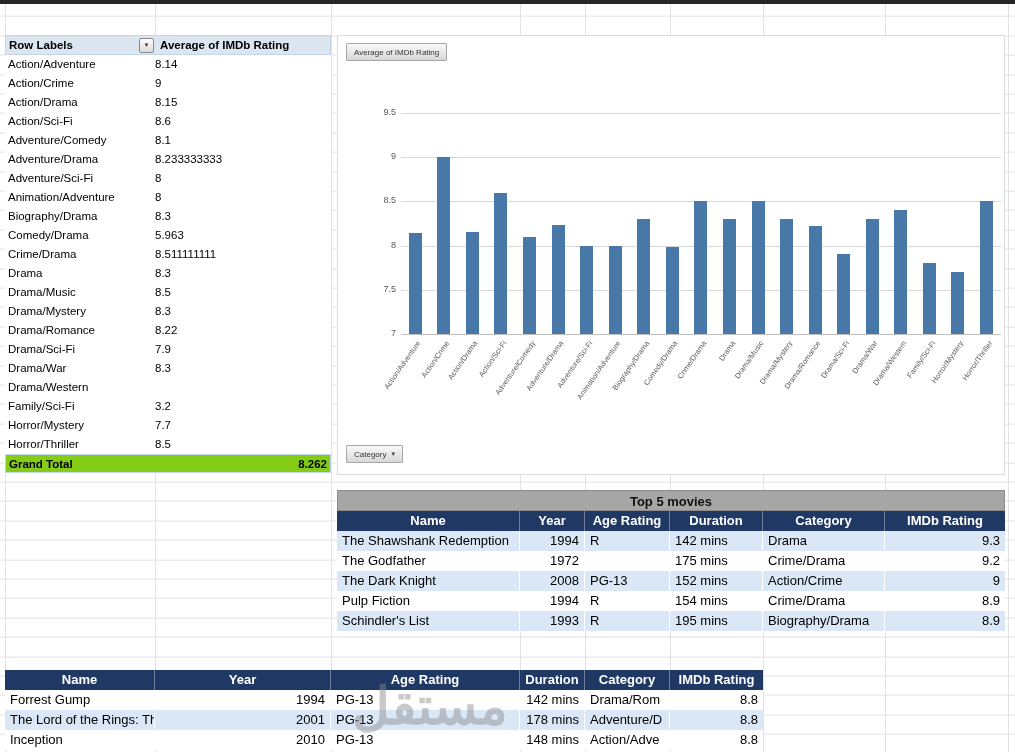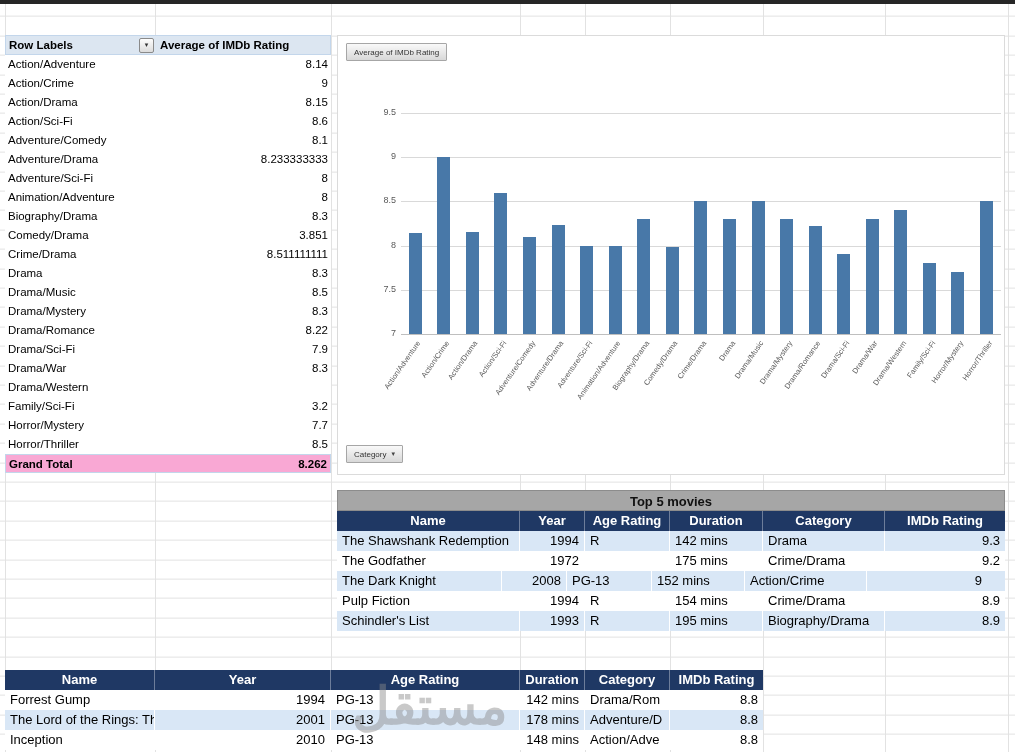--- a/index.html
+++ b/index.html
@@ -14,22 +14,22 @@
   #topbar { position:absolute; left:0; top:0; width:1015px; height:4px; background:#262626; }
 
   
   #pivot { position:absolute; left:5px; top:35px; width:326px; background:#fff; font-size:11.5px; }
   .pivot-header { display:flex; height:20px; background:#DCE6F1; font-weight:bold; border:1px solid #C3D6EB; }
   .ph-labels { width:150px; display:flex; align-items:center; justify-content:space-between; padding-left:3px; }
   .ph-value { width:174px; padding-left:4px; line-height:18px; }
   .dd { width:15px; height:15px; margin-right:2px; background:linear-gradient(#FDFDFD,#DCDCDC); border:1px solid #8A8A8A; font-size:7px; line-height:12px; text-align:center; cursor:pointer; color:#333; border-radius:2px; padding:0; }
   .prow { display:flex; height:19px; line-height:19px; }
   .prow .lbl { width:150px; padding-left:3px; overflow:hidden; white-space:nowrap; }
-  .prow .val { width:176px; padding-right:3px; text-align:right; }
-  .pivot-total { display:flex; height:19px; line-height:19px; background:#f9a8d4; font-weight:bold; border:1px solid #C3D6EB; }
+  .prow .val { width:176px; padding-right:3px; text-align:left; }
+  .pivot-total { display:flex; height:19px; line-height:19px; background:#84cc16; font-weight:bold; border:1px solid #C3D6EB; }
   .pivot-total .lbl { width:150px; padding-left:3px; }
   .pivot-total .val { width:174px; padding-right:3px; text-align:right; }
 
   
   #chart { position:absolute; left:337px; top:35px; width:668px; height:440px; background:#fff; border:1px solid #DBDBDB; }
   .fieldbtn { position:absolute; left:8px; top:7px; height:18px; font-size:8px; font-family:"Liberation Sans",sans-serif; color:#333; background:linear-gradient(#F9F9F9,#D8D8D8); border:1px solid #A6A6A6; padding:0 7px; cursor:pointer; border-radius:1px; }
   .catbtn { top:409px; display:flex; align-items:center; gap:5px; }
   .caret { font-size:7px; color:#444; }
   #chart-title { position:absolute; top:38px; left:0; right:0; text-align:center; font-size:18px; color:#595959; }
   #plot { position:absolute; left:63px; top:77px; width:600px; height:221px; }
@@ -116,21 +116,21 @@
       <div class="prow">
         <div class="lbl">Animation/Adventure</div>
         <div class="val">8</div>
       </div>
       <div class="prow">
         <div class="lbl">Biography/Drama</div>
         <div class="val">8.3</div>
       </div>
       <div class="prow">
         <div class="lbl">Comedy/Drama</div>
-        <div class="val">3.851</div>
+        <div class="val">5.963</div>
       </div>
       <div class="prow">
         <div class="lbl">Crime/Drama</div>
         <div class="val">8.511111111</div>
       </div>
       <div class="prow">
         <div class="lbl">Drama</div>
         <div class="val">8.3</div>
       </div>
       <div class="prow">
@@ -266,21 +266,21 @@
       </div>
       <div class="trow">
         <div class="cell al" style="width: 183px;">The Godfather</div>
         <div class="cell ar" style="width: 65px;">1972</div>
         <div class="cell al" style="width: 85px;"></div>
         <div class="cell al" style="width: 93px;">175 mins</div>
         <div class="cell al" style="width: 122px;">Crime/Drama</div>
         <div class="cell ar" style="width: 120px;">9.2</div>
       </div>
       <div class="trow alt">
-        <div class="cell al" style="width: 165px;">The Dark Knight</div>
+        <div class="cell al" style="width: 183px;">The Dark Knight</div>
         <div class="cell ar" style="width: 65px;">2008</div>
         <div class="cell al" style="width: 85px;">PG-13</div>
         <div class="cell al" style="width: 93px;">152 mins</div>
         <div class="cell al" style="width: 122px;">Action/Crime</div>
         <div class="cell ar" style="width: 120px;">9</div>
       </div>
       <div class="trow">
         <div class="cell al" style="width: 183px;">Pulp Fiction</div>
         <div class="cell ar" style="width: 65px;">1994</div>
         <div class="cell al" style="width: 85px;">R</div>

